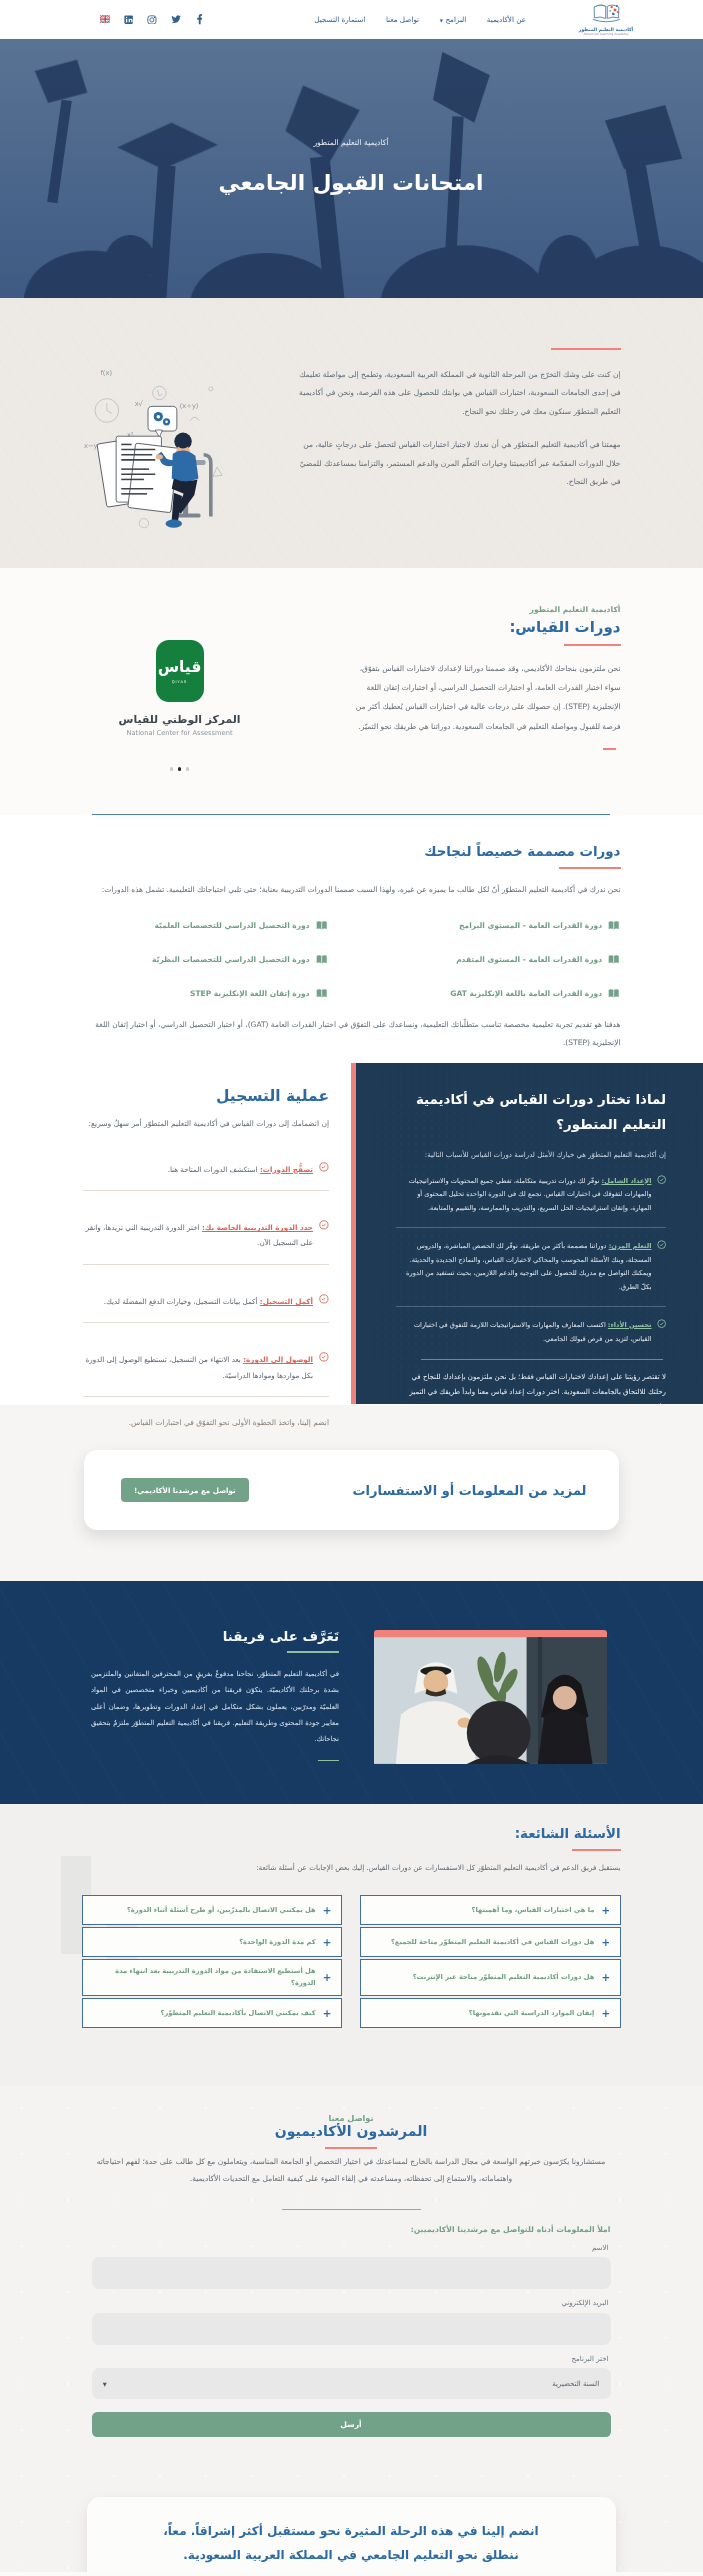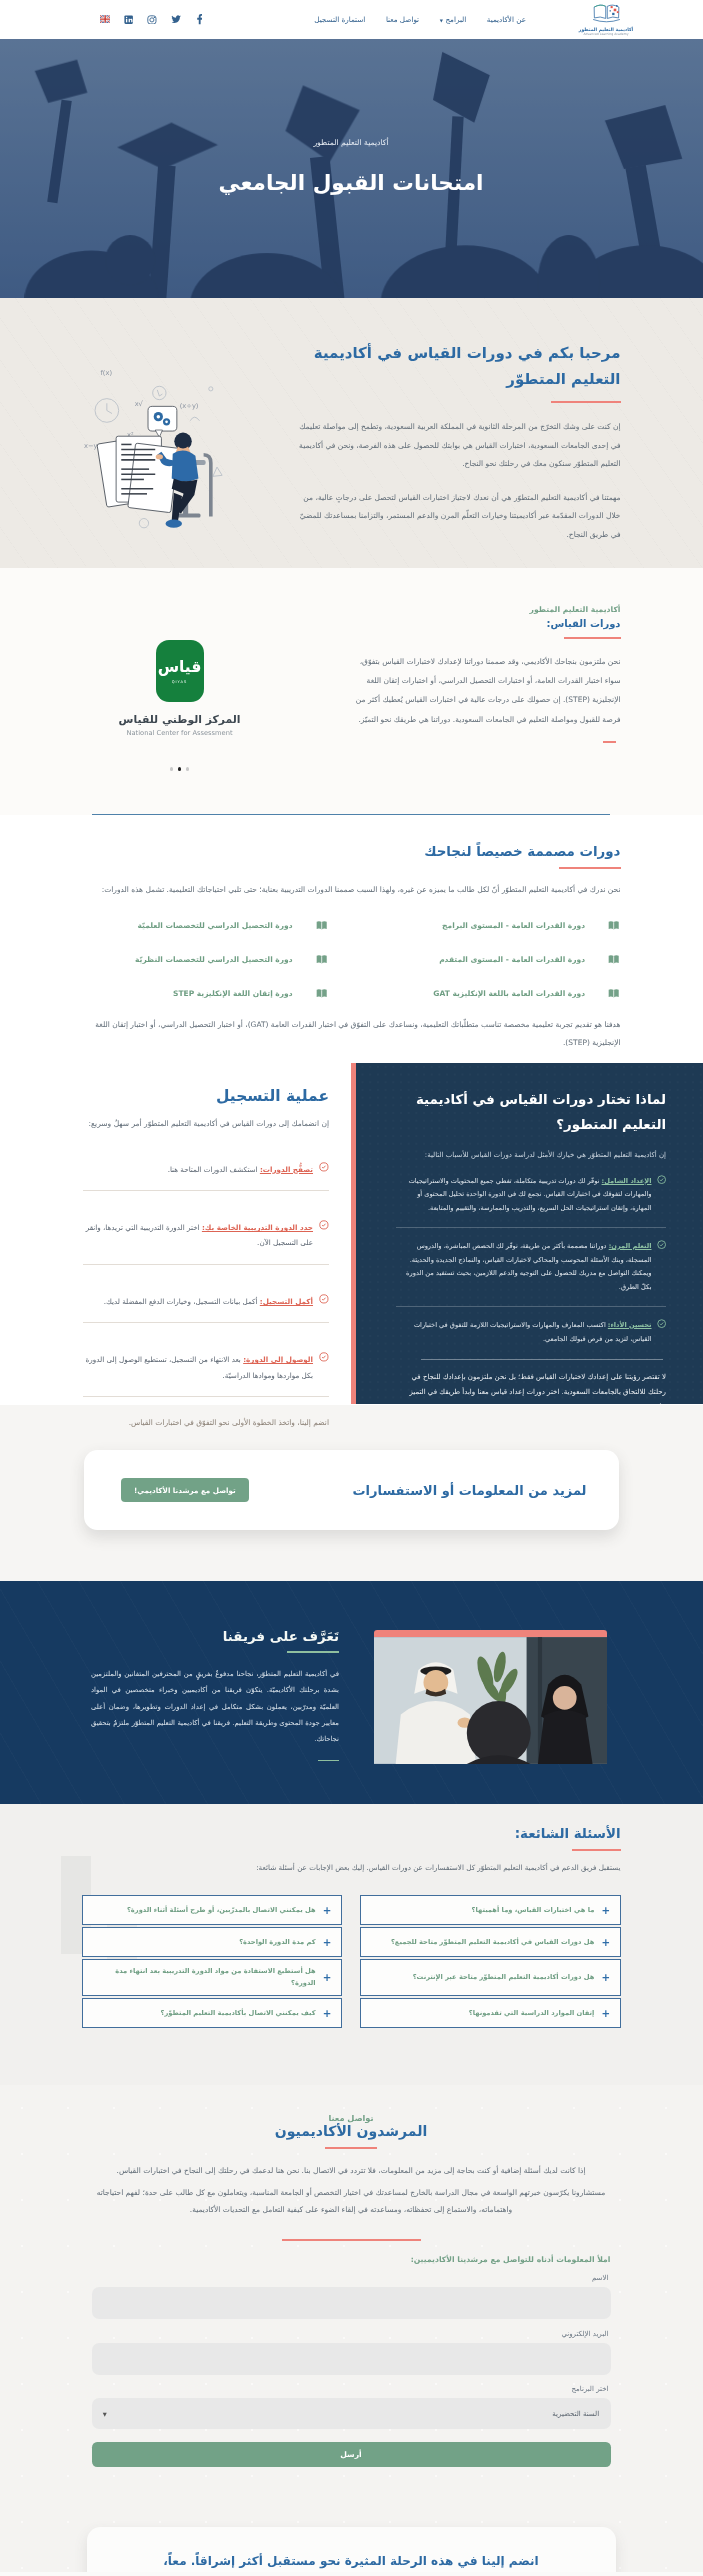--- a/index.html
+++ b/index.html
@@ -32,21 +32,21 @@
   .welcome h2 { color:#2d6aa3; font-size:15px; line-height:1.75; font-weight:bold; text-align:right; }
   .accent-line { height:2.1px; background:#ef837b; width:70px; margin-top:8.2px; }
   .welcome p { color:#5f6b76; font-size:7.5px; line-height:2.45; text-align:right; margin-top:15.5px; }
   .welcome .illus { width:165px; margin-top:61px; }
 
   
   .qiyas { height:247px; background:#fcfbf9; position:relative; overflow:hidden; }
   .qiyas .inner { width:539px; margin:0 auto; display:flex; justify-content:space-between; }
   .qiyas .qtext { width:265px; padding-top:37px; }
   .kicker-green { color:#74a188; font-size:7.7px; font-weight:bold; }
-  .qiyas h2 { color:#2d6aa3; font-size:10px; font-weight:bold; margin-top:4.1px; }
+  .qiyas h2 { color:#2d6aa3; font-size:15px; font-weight:bold; margin-top:4.1px; }
   .qiyas .accent-line { width:57px; height:1.5px; }
   .qiyas p { color:#5f6b76; font-size:7.5px; line-height:2.55; text-align:right; margin-top:13.4px; }
   .mini-dash { width:13.4px; height:1.5px; background:#ef837b; margin-top:12.4px; margin-left:auto; margin-right:4.1px; }
   .qiyas .qlogo { width:196px; display:flex; flex-direction:column; align-items:center; padding-top:72px; }
   .qiyas-badge { width:48px; height:62px; background:#15803d; border-radius:13px; display:flex; flex-direction:column; align-items:center; justify-content:center; color:#fff; }
   .qiyas-badge .qword { font-size:15.5px; font-weight:bold; }
   .qiyas-badge .qlat { font-size:3.6px; letter-spacing:1px; margin-top:3.1px; }
   .qiyas .ncaar { font-size:10.8px; font-weight:bold; color:#3d4750; margin-top:11.3px; }
   .qiyas .ncaen { font-size:6.7px; color:#8b949c; margin-top:3.1px; }
   .dots { display:flex; gap:4.6px; justify-content:center; margin-top:30px; }
@@ -54,21 +54,21 @@
   .dots .dot.active { background:#222; }
   .qiyas .bottom-divider { position:absolute; bottom:0; right:93px; left:93px; border-top:0.5px solid #4e81aa; }
 
   
   .courses { height:235px; background:#ffffff; overflow:hidden; }
   .courses .inner { width:539px; margin:0 auto; padding-top:29px; }
   .courses h2 { color:#2d6aa3; font-size:13.4px; font-weight:bold; text-align:right; }
   .courses .accent-line { width:62px; }
   .courses .intro { color:#5f6b76; font-size:7.5px; line-height:2.2; text-align:right; margin-top:12.4px; }
   .course-grid { display:grid; grid-template-columns:1fr 1fr; column-gap:46px; row-gap:20.6px; margin-top:21.6px; }
-  .course-item { display:flex; align-items:flex-start; gap:22px; }
+  .course-item { display:flex; align-items:flex-start; gap:5px; }
   .course-item .cicon { flex:0 0 13.4px; }
   .course-item .clabel { color:#6f9e83; font-size:7.5px; font-weight:bold; line-height:1.7; }
   .courses .outro { color:#5f6b76; font-size:7.5px; line-height:2.35; text-align:right; margin-top:15.5px; }
 
   
   .split { height:355px; position:relative; background:#fff; }
   .regcol { position:absolute; right:auto; left:84px; top:37px; width:246px; }
   .regcol h2 { color:#2d6aa3; font-size:15.5px; font-weight:bold; text-align:right; }
   .regcol .rintro { color:#5f6b76; font-size:7.5px; line-height:2.2; text-align:right; margin-top:11.3px; }
   .step { display:flex; gap:6.2px; align-items:flex-start; margin-top:29px; }
@@ -240,21 +240,20 @@
     </svg>
     <div class="hero-content">
       <div class="kicker">أكاديمية التعليم المتطور</div>
       <h1 class="title">امتحانات القبول الجامعي</h1>
     </div>
   </section>
 
   <section class="welcome">
     <div class="inner">
       <div class="wtext">
-        <h2>مرحبا بكم في دورات القياس في أكاديمية التعليم المتطوّر</h2>
         <div class="accent-line"></div>
         <p>إن كنت على وشك التخرّج من المرحلة الثانوية في المملكة العربية السعودية، وتطمح إلى مواصلة تعليمك في إحدى الجامعات السعودية، اختبارات القياس هي بوابتك للحصول على هذه الفرصة، ونحن في أكاديمية التعليم المتطوّر سنكون معك في رحلتك نحو النجاح.</p>
         <p>مهمتنا في أكاديمية التعليم المتطوّر هي أن نعدك لاجتياز اختبارات القياس لتحصل على درجاتٍ عالية، من خلال الدورات المقدّمة عبر أكاديميتنا وخيارات التعلّم المرن والدعم المستمر، والتزامنا بمساعدتك للمضيّ في طريق النجاح.</p>
       </div>
       <div class="illus">
         <svg width="165" height="175" viewBox="0 0 320 340">
           <g stroke="#b6bdc6" fill="none" stroke-width="1.6">
             <circle cx="48" cy="100" r="23"></circle>
               <path d="M48 86 v14 l10 6"></path>
             <circle cx="150" cy="66" r="13"></circle>
@@ -559,21 +558,20 @@
           </div>
       </div>
     </div>
   </section>
 
   <section class="advisors">
     <div class="inner">
       <span class="kicker-green">تواصل معنا</span>
       <h2>المرشدون الأكاديميون</h2>
       <div class="accent-line"></div>
-      <p class="p1">إذا كانت لديك أسئلة إضافية أو كنت بحاجة إلى مزيد من المعلومات، فلا تتردد في الاتصال بنا. نحن هنا لدعمك في رحلتك إلى النجاح في اختبارات القياس.</p>
       <p class="p2">مستشارونا يكرّسون خبرتهم الواسعة في مجال الدراسة بالخارج لمساعدتك في اختيار التخصص أو الجامعة المناسبة، ويتعاملون مع كل طالب على حدة؛ لفهم احتياجاته واهتماماته، والاستماع إلى تحفظاته، ومساعدته في إلقاء الضوء على كيفية التعامل مع التحديات الأكاديمية.</p>
       <div class="red-divider"></div>
 
       <div class="formwrap">
         <div class="form-label-main">املأ المعلومات أدناه للتواصل مع مرشدينا الأكاديميين:</div>
         <div class="frow">
           <div class="fgroup">
             <div class="flabel">الاسم</div>
             <input class="finput" type="text" style="">
           </div>

